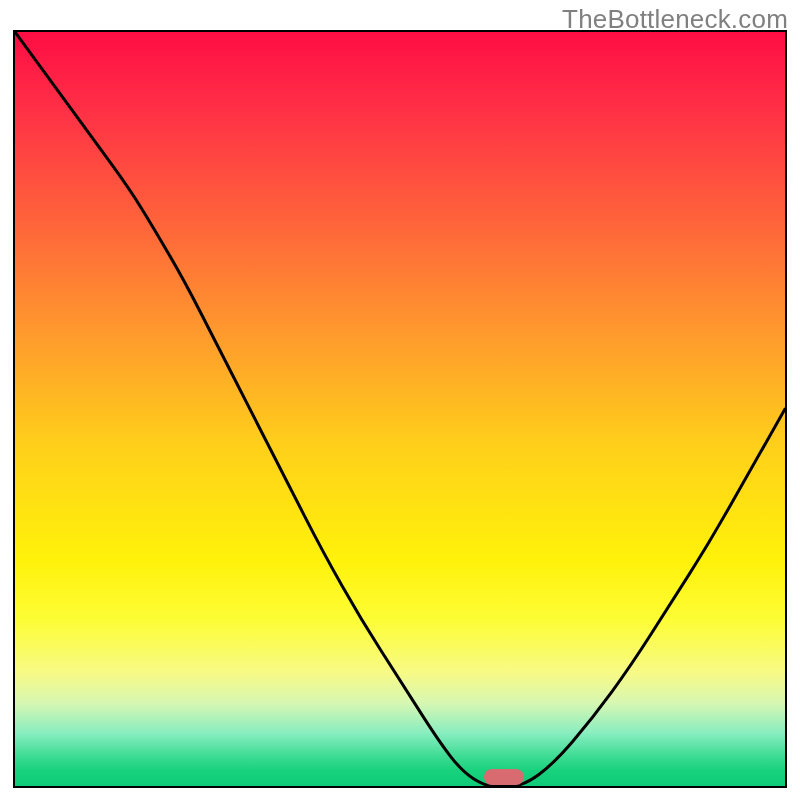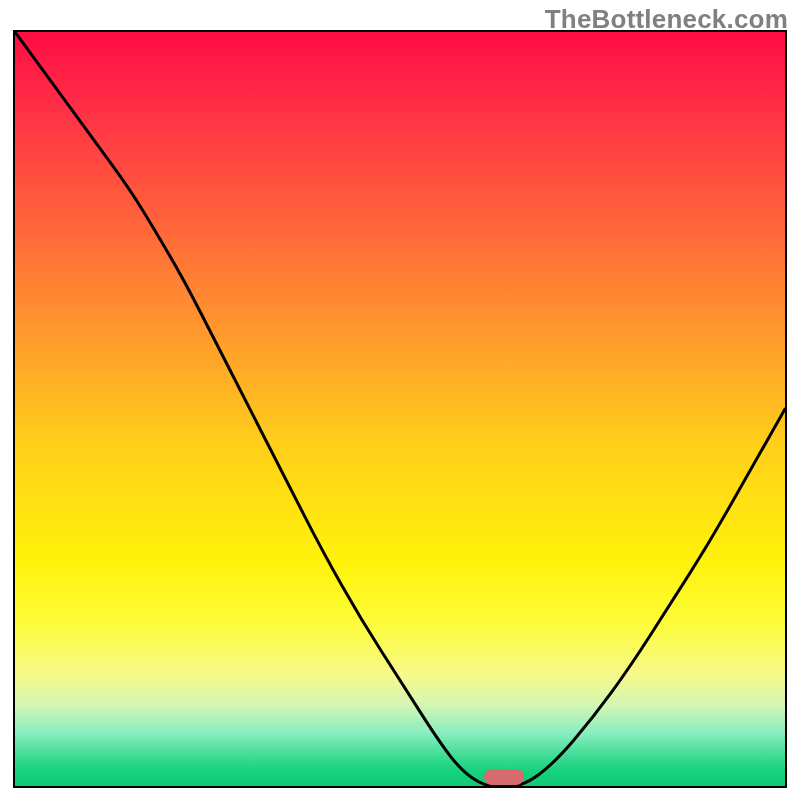--- a/index.html
+++ b/index.html
@@ -15,21 +15,21 @@
     position: relative;
     width: 800px;
     height: 800px;
   }
   .attribution {
     position: absolute;
     top: 4px;
     right: 12px;
     color: #808080;
     font-size: 26px;
-    font-weight: 700;
+    font-weight: 400;
     letter-spacing: 0.2px;
     user-select: none;
   }
   .plot-area {
     position: absolute;
     left: 13px;
     top: 30px;
     width: 774px;
     height: 758px;
     border: 2px solid #000000;

